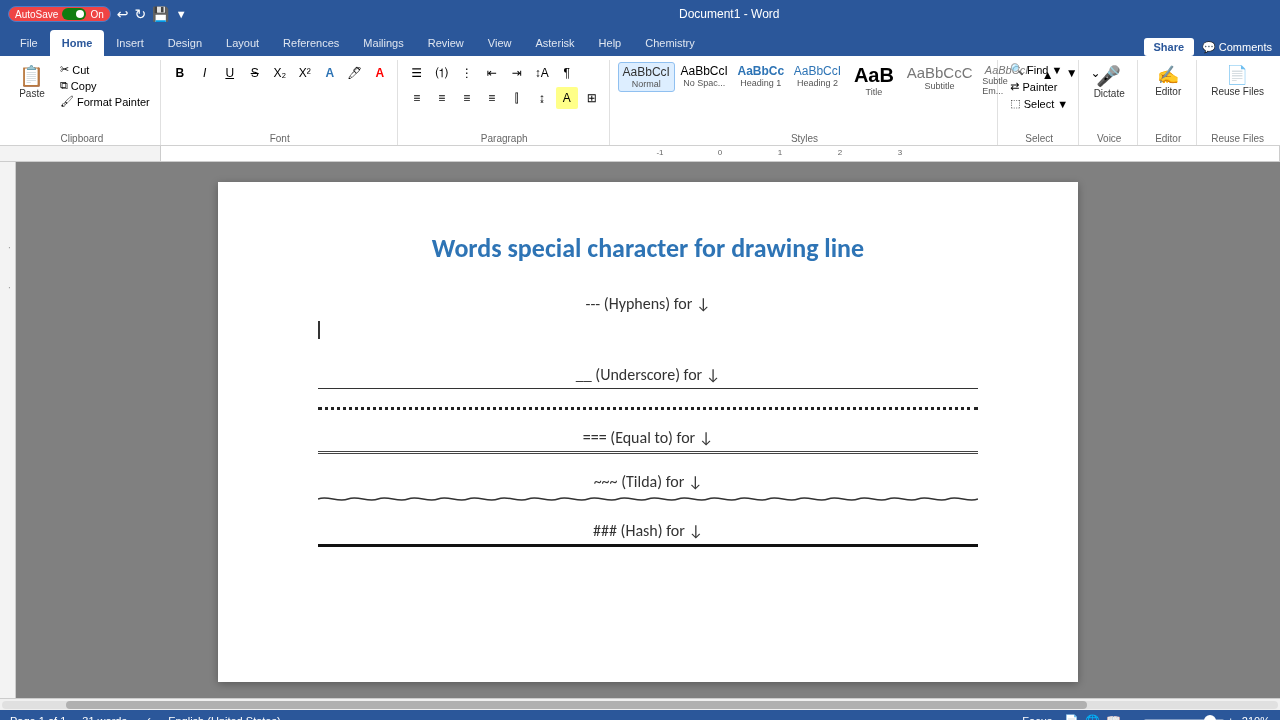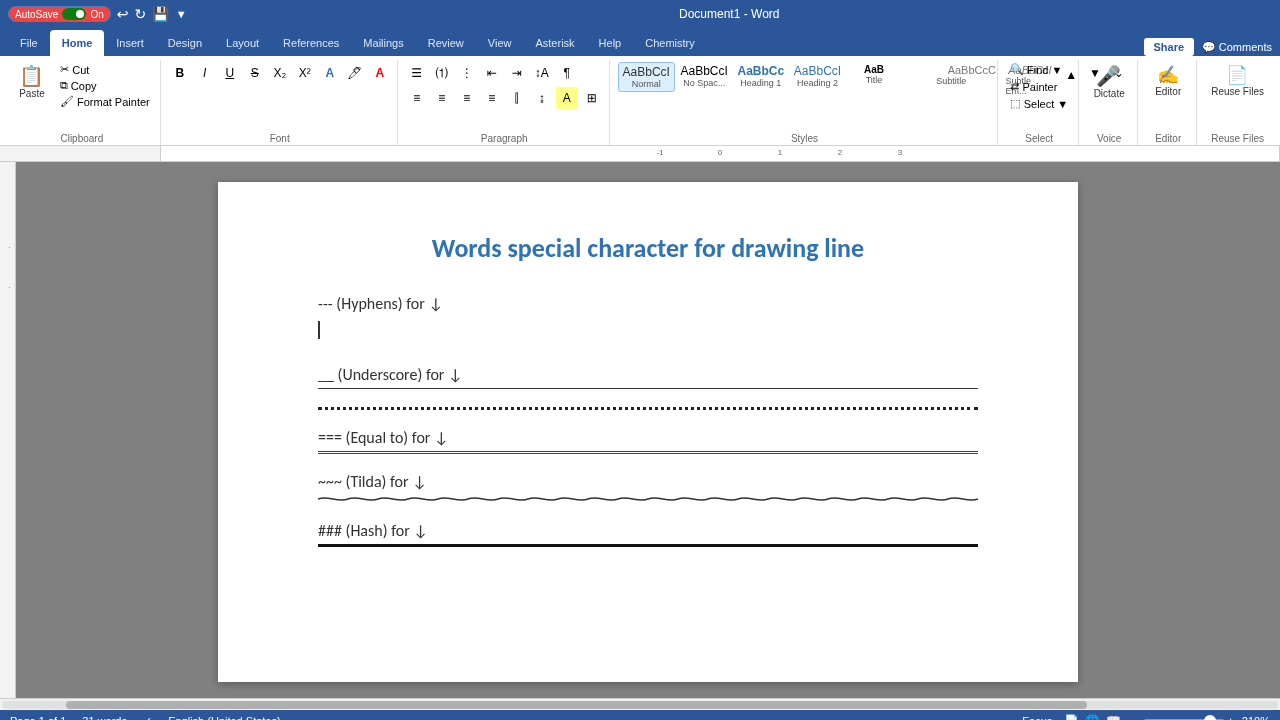--- a/index.html
+++ b/index.html
@@ -138,21 +138,21 @@
       min-height: 500px;
       position: relative;
     }
 
     
     .doc-title {
       color: #2e74b5; font-size: 26px; font-weight: bold;
       text-align: center; margin-bottom: 30px;
       font-family: Calibri, Arial, sans-serif;
     }
-    .doc-section { margin-bottom: 18px; }
+    .doc-section { margin-bottom: 18px; text-align: center; }
     .doc-section-label {
       font-size: 16px; font-family: Calibri, Arial, sans-serif;
       margin-bottom: 4px; color: #333;
     }
     .cursor-line { display: inline-block; width: 2px; height: 18px; background: #333; vertical-align: middle; animation: blink 1s infinite; }
     @keyframes blink { 0%,100%{opacity:1} 50%{opacity:0} }
 
     .line-solid-thin {
       height: 1px; background: #333; margin: 4px 0 14px; width: 100%;
     }
@@ -309,25 +309,25 @@
       </div>
       <div class="style-item">
         <span class="style-preview" style="color:#2e74b5; font-size:12px; font-weight:bold;">AaBbCc</span>
         <span class="style-label">Heading 1</span>
       </div>
       <div class="style-item">
         <span class="style-preview" style="color:#2e74b5; font-size:12px;">AaBbCcI</span>
         <span class="style-label">Heading 2</span>
       </div>
       <div class="style-item">
-        <span class="style-preview" style="font-size:10px; font-weight:bold;">AaB</span>
+        <span class="style-preview" style="font-size:20px; font-weight:bold;">AaB</span>
         <span class="style-label">Title</span>
       </div>
       <div class="style-item">
-        <span class="style-preview" style="color:#777; font-size:11px;margin-left:41px;">AaBbCcC</span>
+        <span class="style-preview" style="color:#777; font-size:15px;">AaBbCcC</span>
         <span class="style-label">Subtitle</span>
       </div>
       <div class="style-item">
         <span class="style-preview" style="color:#777; font-style:italic; font-size:11px;">AaBbCcI</span>
         <span class="style-label">Subtle Em...</span>
       </div>
       <div class="fmt-btn" style="align-self:flex-start; margin-top:2px;">▲</div>
       <div class="fmt-btn">▼</div>
       <div class="fmt-btn">⌄</div>
     </div>

